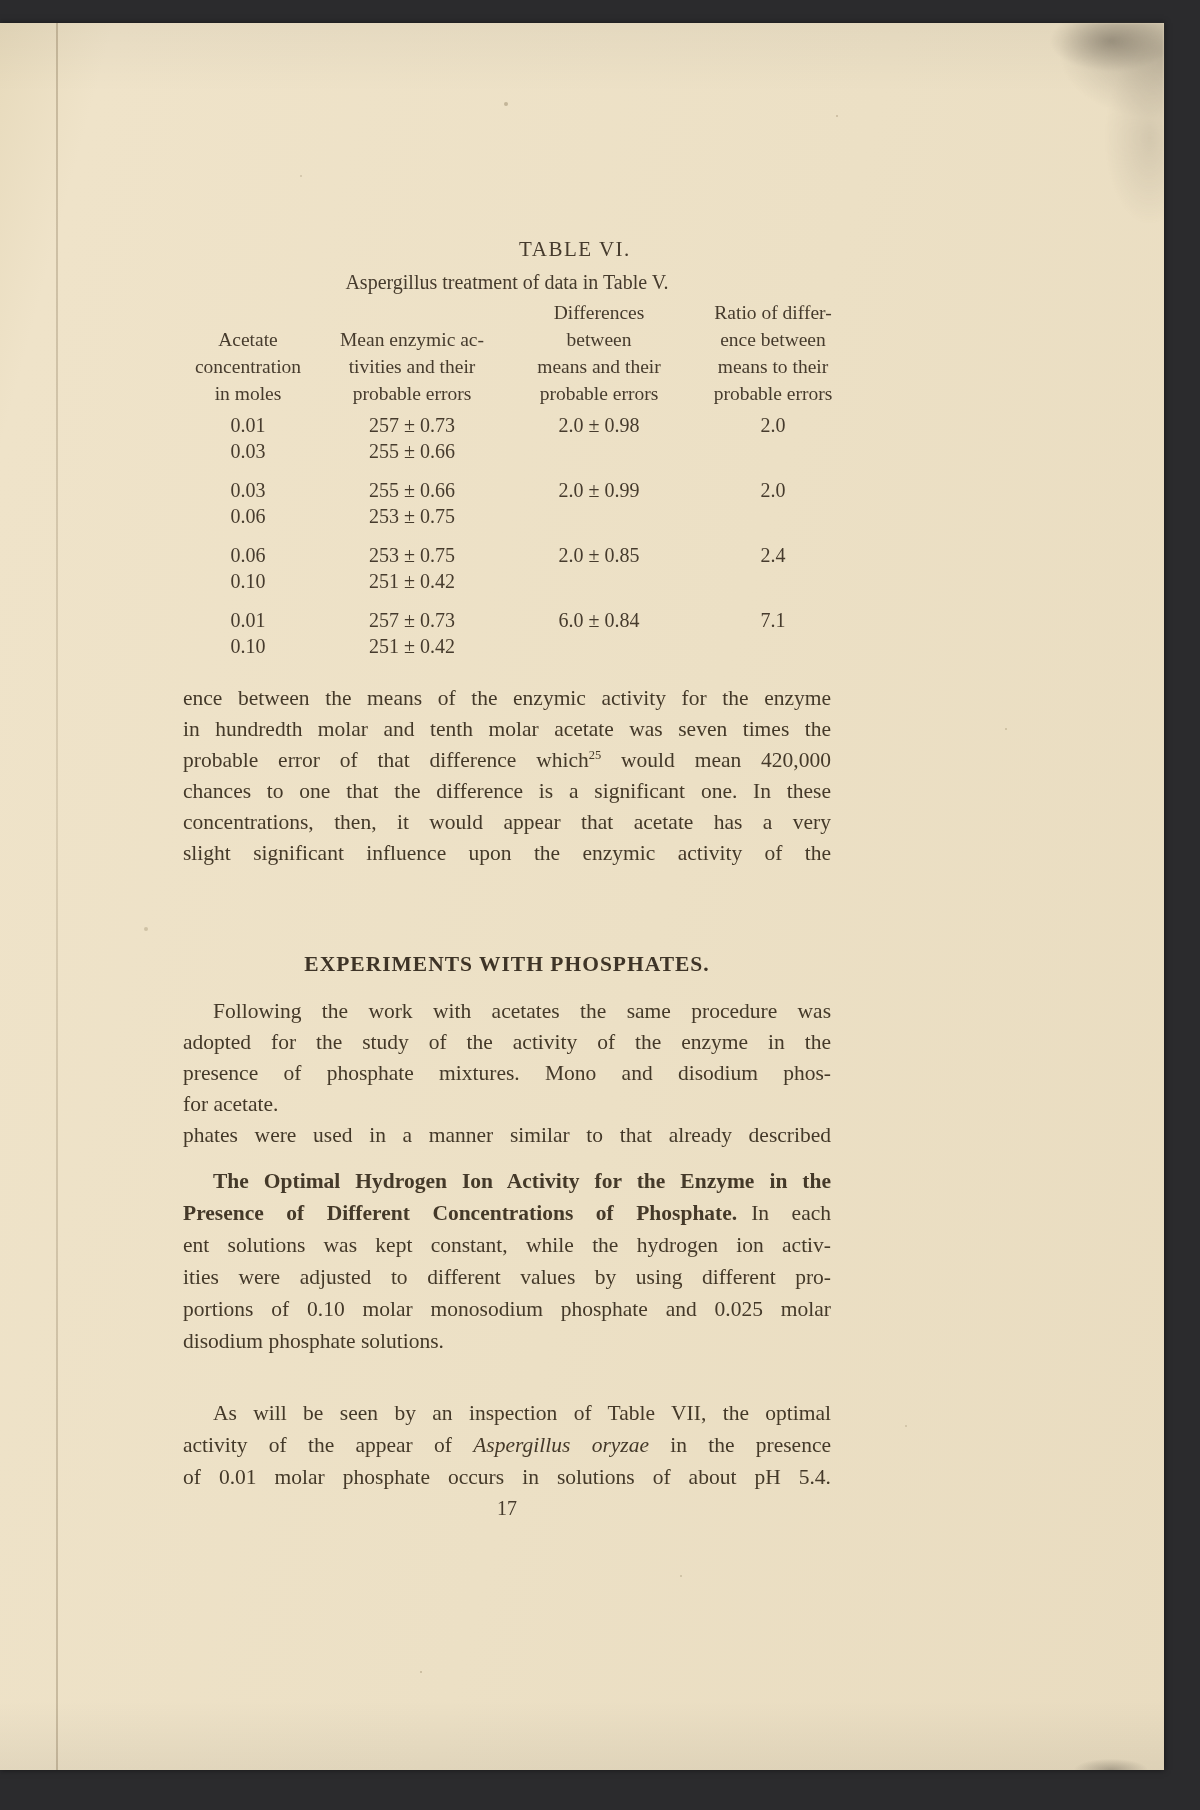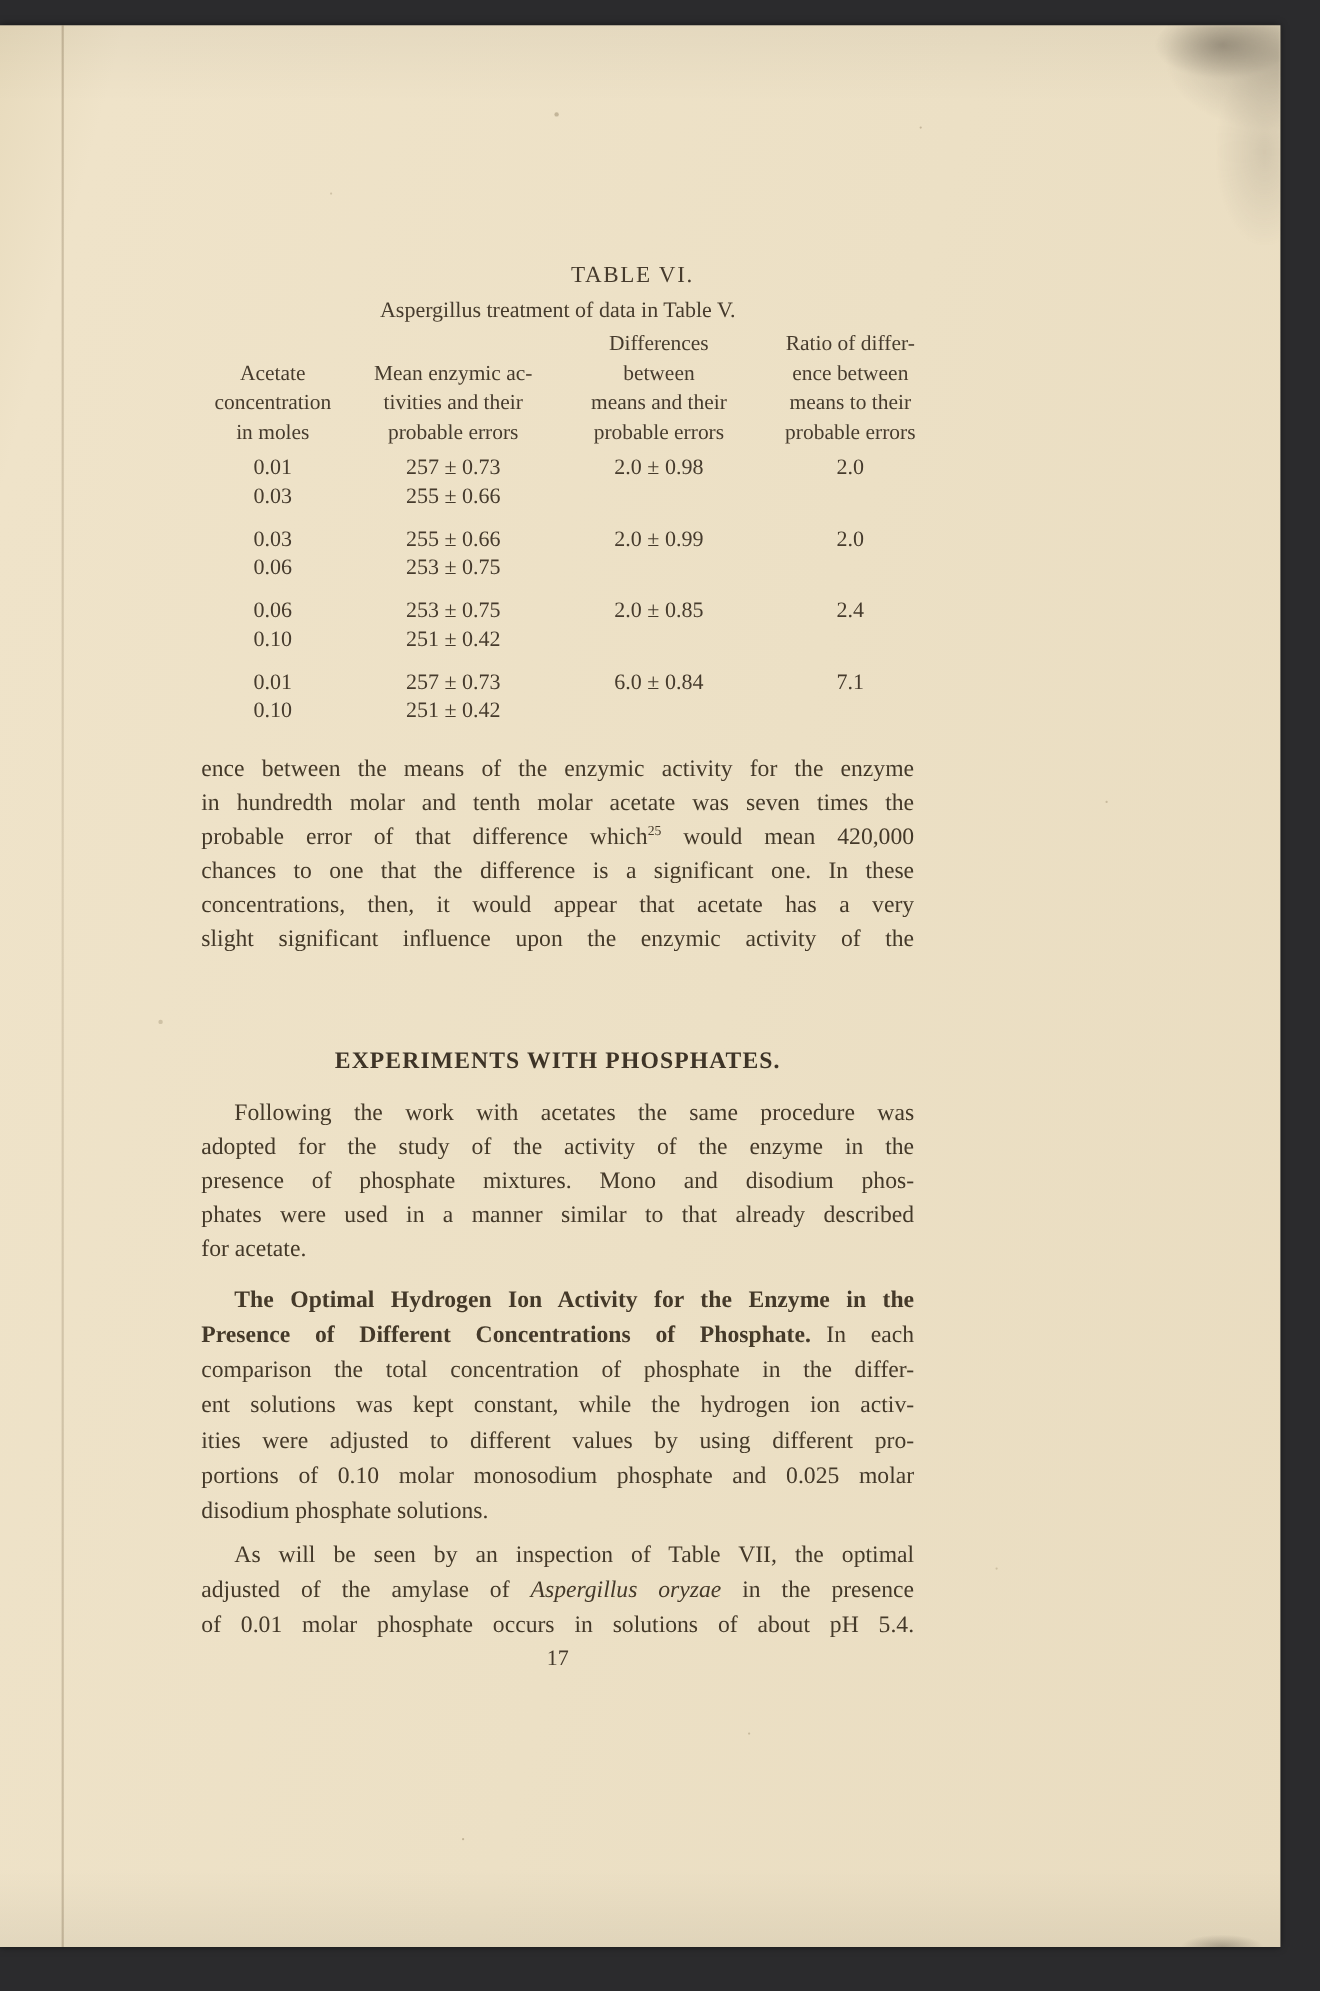--- a/index.html
+++ b/index.html
@@ -189,34 +189,33 @@
     <div class="line j">concentrations, then, it would appear that acetate has a very</div>
     <div class="line j">slight significant influence upon the enzymic activity of the</div>
   </div>
 
   <div class="t section-heading">EXPERIMENTS WITH PHOSPHATES.</div>
 
   <div class="t para para2">
     <div class="line j indent">Following the work with acetates the same procedure was</div>
     <div class="line j">adopted for the study of the activity of the enzyme in the</div>
     <div class="line j">presence of phosphate mixtures. Mono and disodium phos-</div>
+    <div class="line l">for acetate.</div>
     <div class="line j">phates were used in a manner similar to that already described</div>
-    <div class="line l">for acetate.</div>
   </div>
 
   <div class="t para para3 lh32">
     <div class="line j indent b">The Optimal Hydrogen Ion Activity for the Enzyme in the</div>
     <div class="line j"><span class="b">Presence of Different Concentrations of Phosphate.</span><span class="gap">In each</span></div>
-    <div class="line j">comparison the total concentration of phosphate in the differ-</div>
     <div class="line j">ent solutions was kept constant, while the hydrogen ion activ-</div>
     <div class="line j">ities were adjusted to different values by using different pro-</div>
     <div class="line j">portions of 0.10 molar monosodium phosphate and 0.025 molar</div>
     <div class="line l">disodium phosphate solutions.</div>
   </div>
 
   <div class="t para para4 lh32">
     <div class="line j indent">As will be seen by an inspection of Table VII, the optimal</div>
-    <div class="line j"><span>adjusted of the amylase of </span><span class="it">Aspergillus oryzae</span><span> in the presence</span></div>
+    <div class="line j"><span>activity of the appear of </span><span class="it">Aspergillus oryzae</span><span> in the presence</span></div>
     <div class="line j">of 0.01 molar phosphate occurs in solutions of about pH 5.4.</div>
   </div>
 
   <div class="t pageno">17</div>
 </div>
 
 </body></html>

